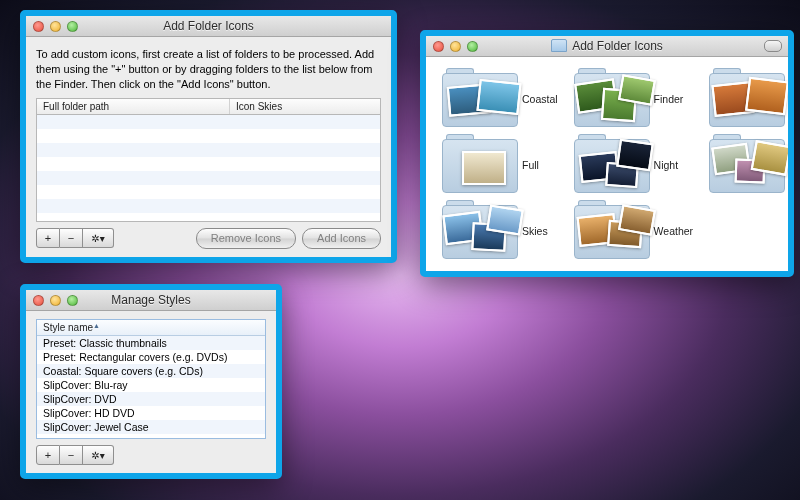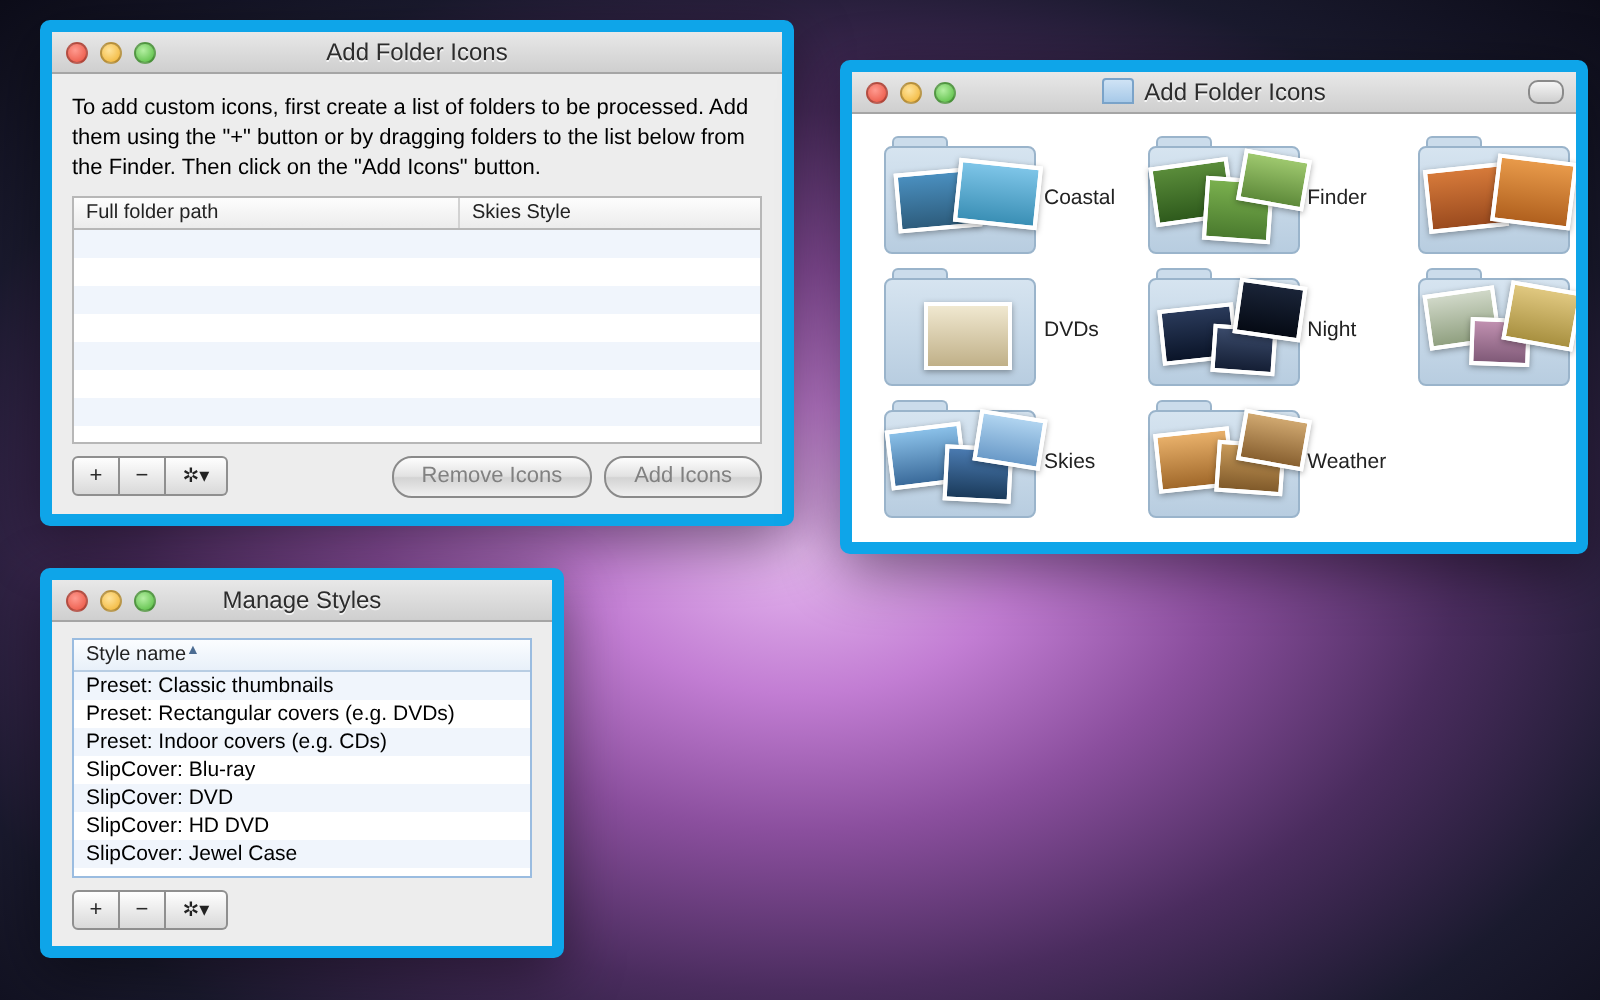--- a/index.html
+++ b/index.html
@@ -57,21 +57,21 @@
       <div class="tl yel"></div>
       <div class="tl grn"></div>
     </div>
     <div class="title">Add Folder Icons</div>
   </div>
   <div class="body">
     <div class="instr">To add custom icons, first create a list of folders to be processed. Add them using the "+" button or by dragging folders to the list below from the Finder. Then click on the "Add Icons" button.</div>
     <div class="tablewrap">
       <div class="thead">
         <div style="flex:0 0 180px">Full folder path</div>
-        <div style="flex:1">Skies Style</div>
+        <div style="flex:1">Icon Skies</div>
       </div>
       <div class="rows">
         <div class="r"></div>
           <div class="r"></div>
           <div class="r"></div>
           <div class="r"></div>
           <div class="r"></div>
           <div class="r"></div>
           <div class="r"></div>
           <div class="r"></div>
@@ -103,21 +103,21 @@
   </div>
   <div class="body">
     <div class="list2">
       <div class="hd">
         <span>Style name</span>
         <span class="tri">▲</span>
       </div>
       <div id="styles-rows">
           <div class="row">Preset: Classic thumbnails</div>
           <div class="row">Preset: Rectangular covers (e.g. DVDs)</div>
-          <div class="row">Preset: Indoor covers (e.g. CDs)</div>
+          <div class="row">Coastal: Square covers (e.g. CDs)</div>
           <div class="row">SlipCover: Blu-ray</div>
           <div class="row">SlipCover: DVD</div>
           <div class="row">SlipCover: HD DVD</div>
           <div class="row">SlipCover: Jewel Case</div>
         </div>
     </div>
     <div class="toolbar">
       <div class="seg">
         <div class="segbtn">+</div>
         <div class="segbtn">−</div>
@@ -168,21 +168,21 @@
             <div class="thumb" style="left: 42px; top: 12px; width: 36px; height: 30px; transform: rotate(7deg); background-image: linear-gradient(rgb(232, 154, 74), rgb(176, 96, 30));"></div>
           </div>
           <div class="flabel">Indoor</div>
         </div>
         <div class="fitem">
           <div class="fold">
             <div class="foldtab"></div>
             <div class="foldback"></div>
             <div class="thumb" style="left: 24px; top: 18px; width: 40px; height: 30px; transform: rotate(0deg); background-image: linear-gradient(rgb(240, 232, 208), rgb(192, 176, 136));"></div>
           </div>
-          <div class="flabel">DVDs</div>
+          <div class="flabel">Full</div>
         </div>
         <div class="fitem">
           <div class="fold">
             <div class="foldtab"></div>
             <div class="foldback"></div>
             <div class="thumb" style="left: 10px; top: 20px; width: 34px; height: 24px; transform: rotate(-6deg); background-image: linear-gradient(rgb(42, 58, 90), rgb(10, 20, 40));"></div>
             <div class="thumb" style="left: 36px; top: 30px; width: 28px; height: 20px; transform: rotate(4deg); background-image: linear-gradient(rgb(58, 74, 106), rgb(20, 30, 52));"></div>
             <div class="thumb" style="left: 48px; top: 8px; width: 30px; height: 24px; transform: rotate(8deg); background-image: linear-gradient(rgb(26, 36, 56), rgb(5, 10, 20));"></div>
           </div>
           <div class="flabel">Night</div>

